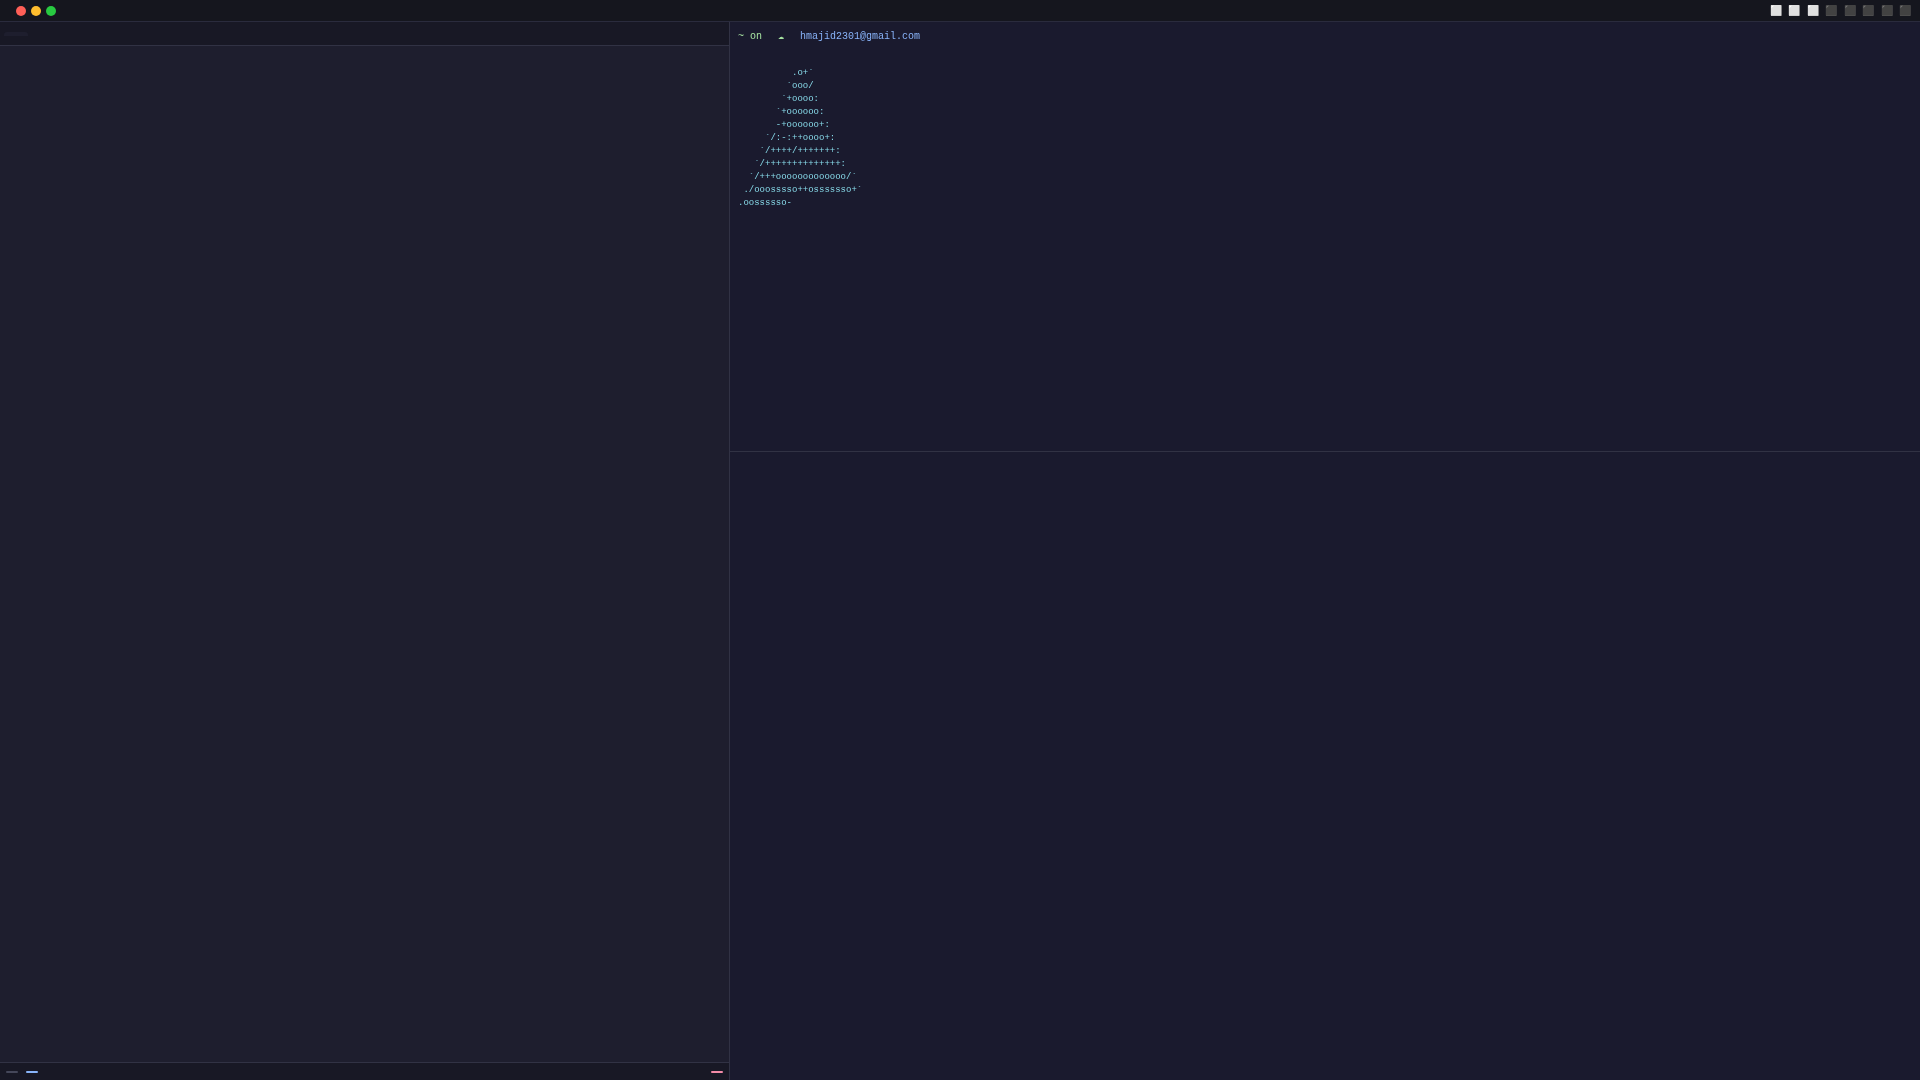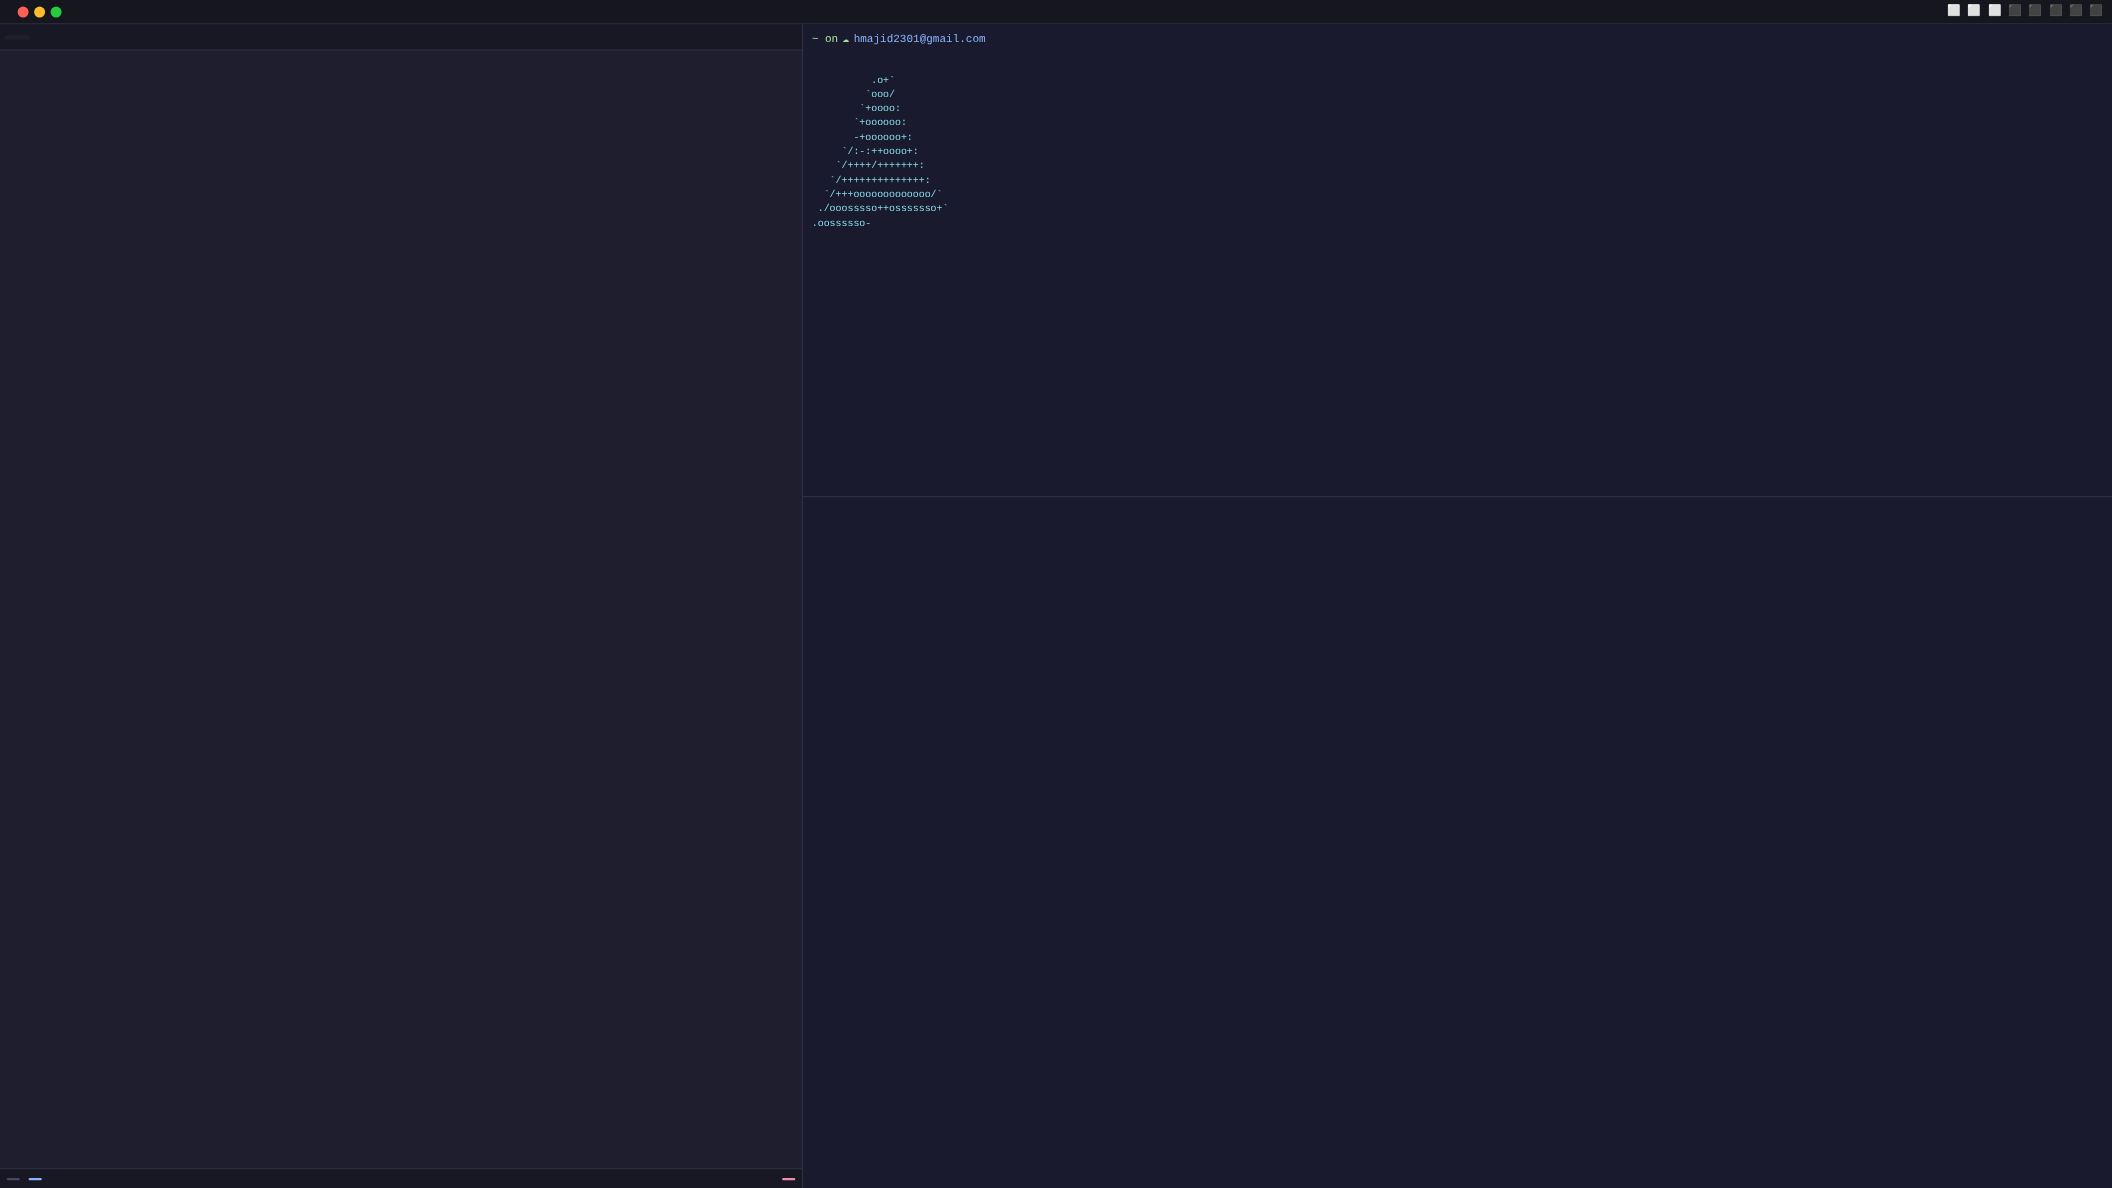--- a/index.html
+++ b/index.html
@@ -165,21 +165,21 @@
       border-bottom: 1px solid #313244;
       padding: 8px;
       overflow: hidden;
       display: flex;
       flex-direction: column;
     }
 
     #terminal-prompt-top {
       display: flex;
       align-items: center;
-      gap: 4px;
+      gap: 16px;
       margin-bottom: 8px;
     }
 
     #neofetch-container {
       display: flex;
       gap: 16px;
       margin-top: 4px;
     }
 
     #neofetch-art {

